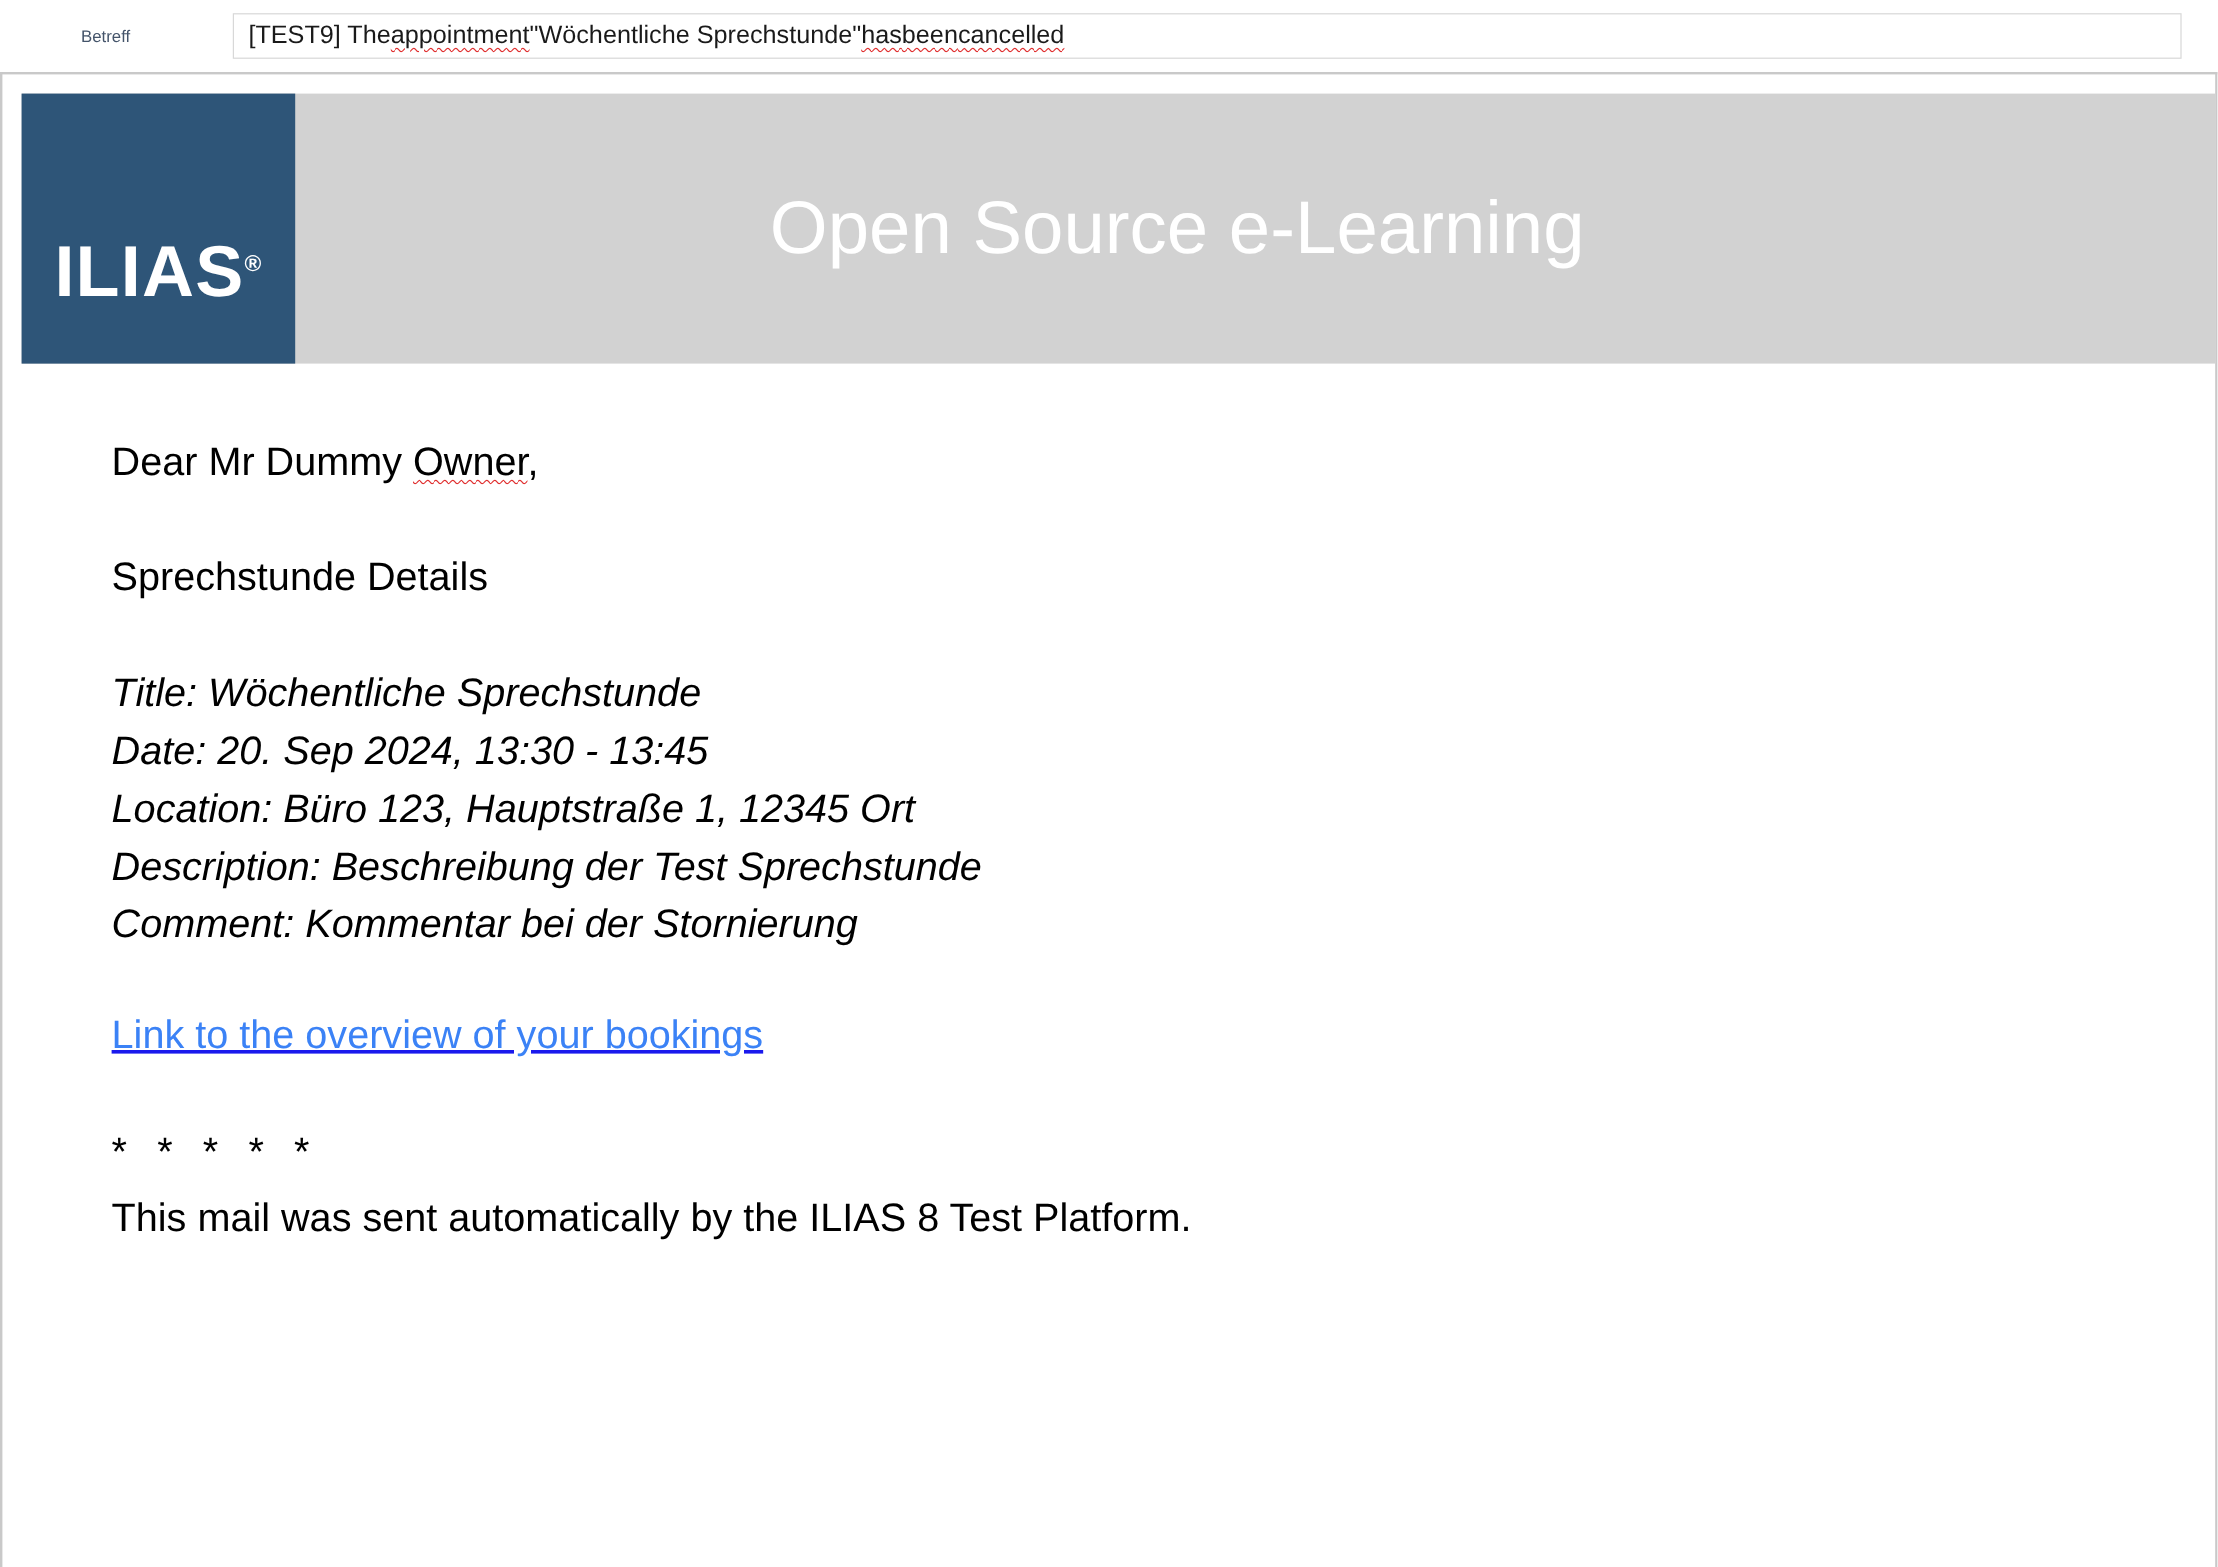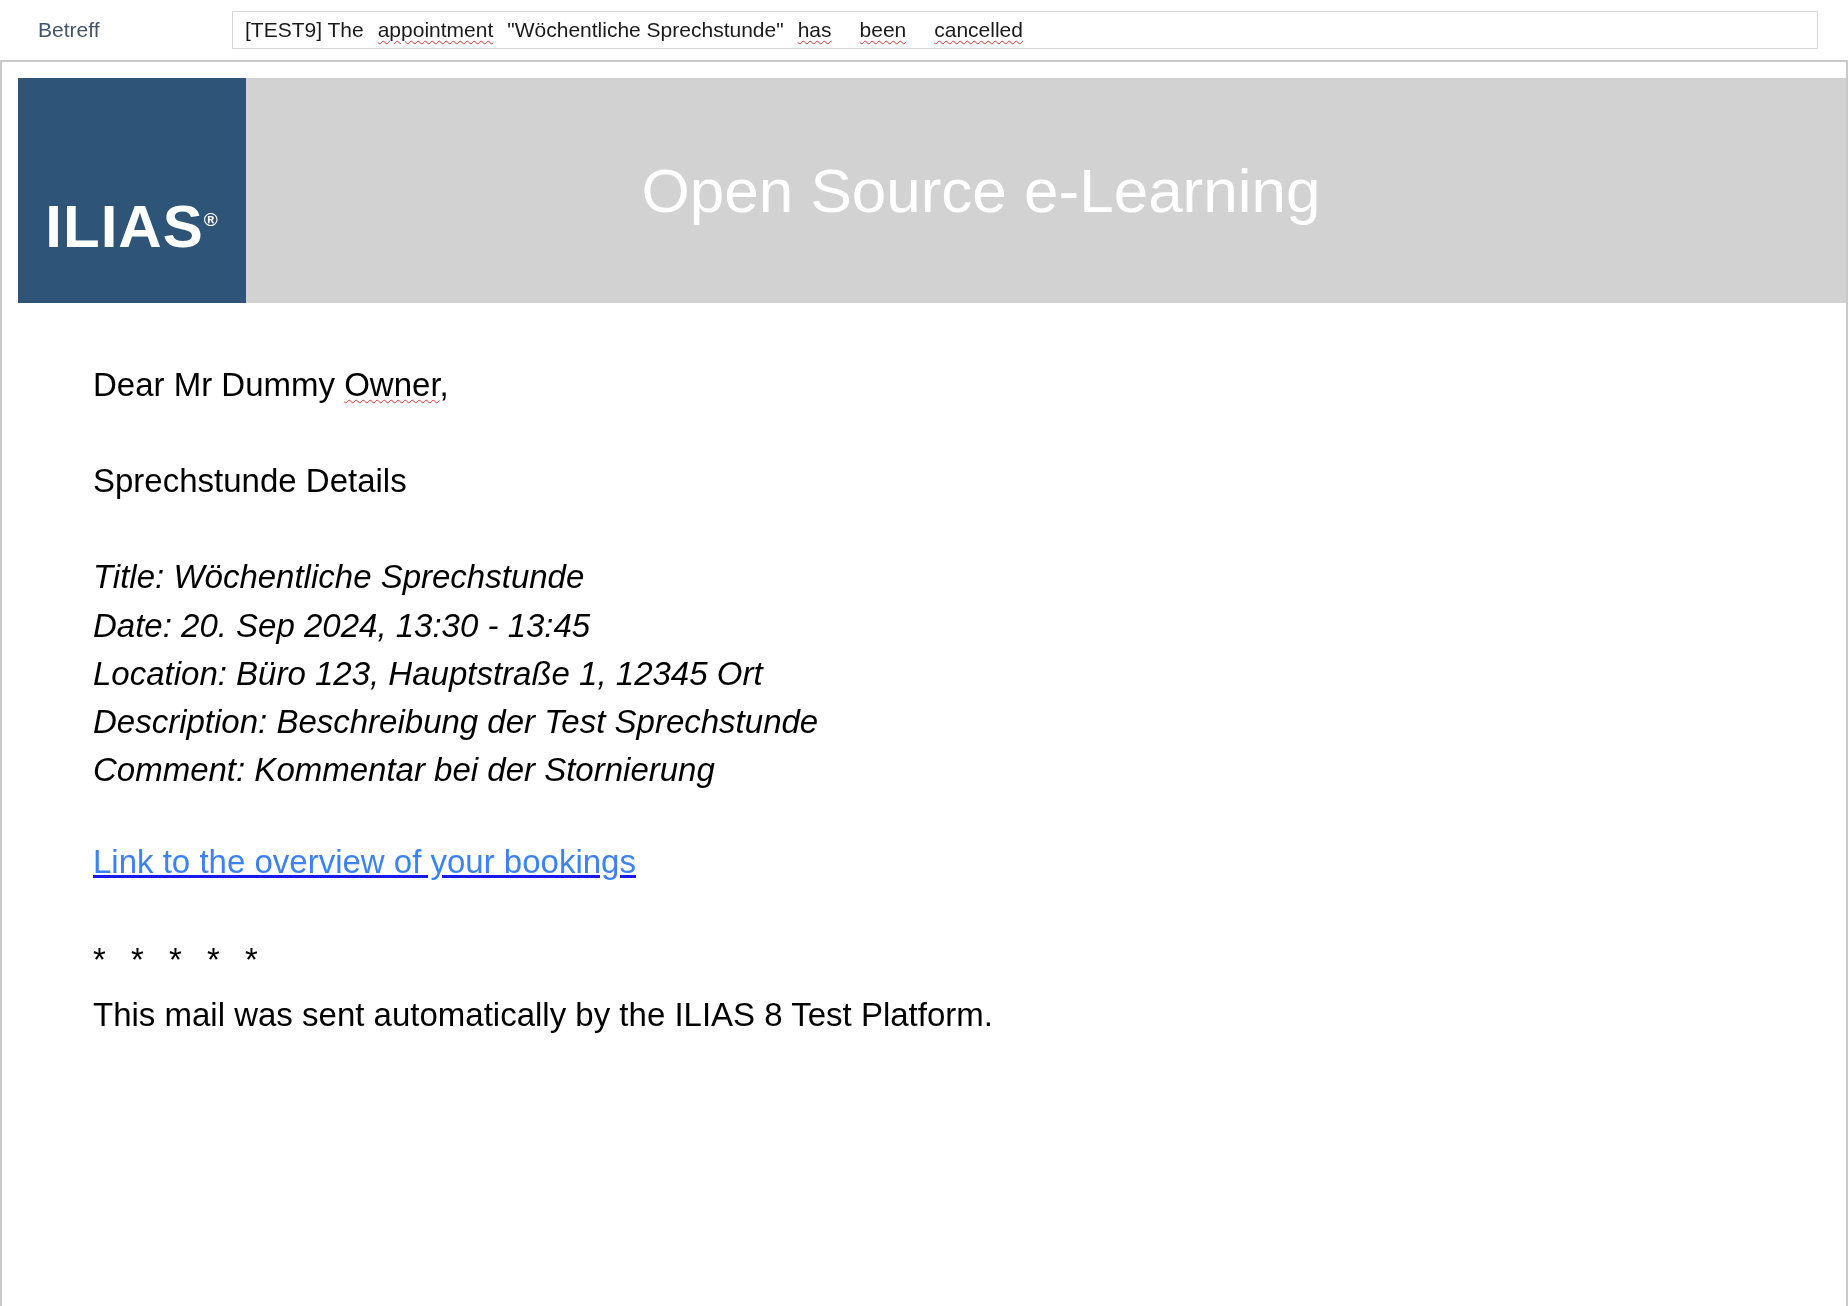--- a/index.html
+++ b/index.html
@@ -16,41 +16,39 @@
 
   
   .subject-bar {
     height: 60px;
     display: flex;
     align-items: center;
     background: #ffffff;
   }
   .subject-label {
     width: 176px;
-    text-align: left;
+    text-align: center;
     padding-right: 18px;
-    font-size: 21px;
+    font-size: 14px;
     color: #44546a;
     font-family: "Liberation Sans", sans-serif;
     white-space: nowrap;
-    padding-left: 38px;
   }
   .subject-input {
     flex: 1;
     margin-right: 30px;
     height: 38px;
     border: 1px solid #d8d8d8;
     background: #ffffff;
     display: flex;
     align-items: center;
     padding-left: 12px;
     font-size: 21px;
     color: #1a1a1a;
     box-sizing: border-box;
-    gap: 14px;
   }
   .subject-input .sp {
     text-decoration: underline;
     text-decoration-style: wavy;
     text-decoration-color: #e03030;
     text-decoration-thickness: 1px;
   }
 
   
   .mail-frame {

